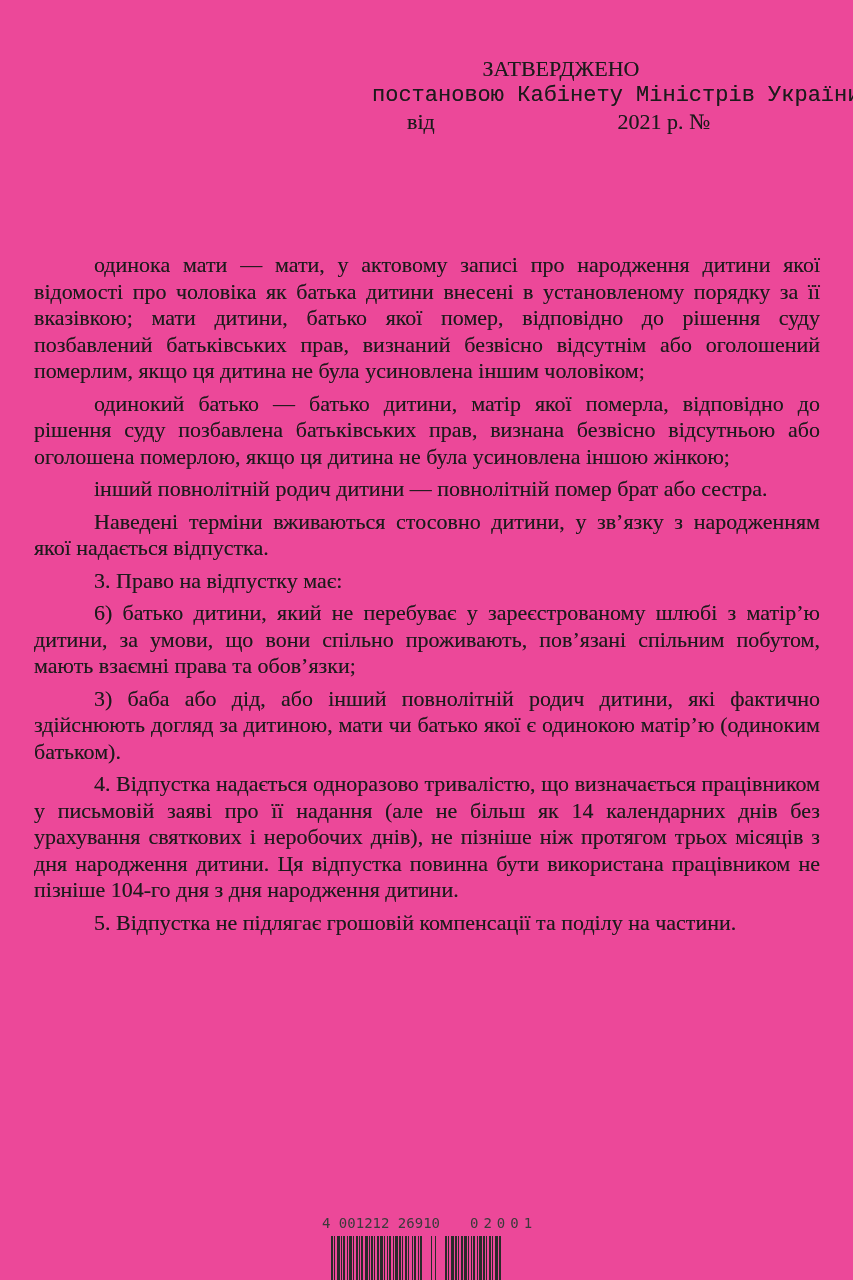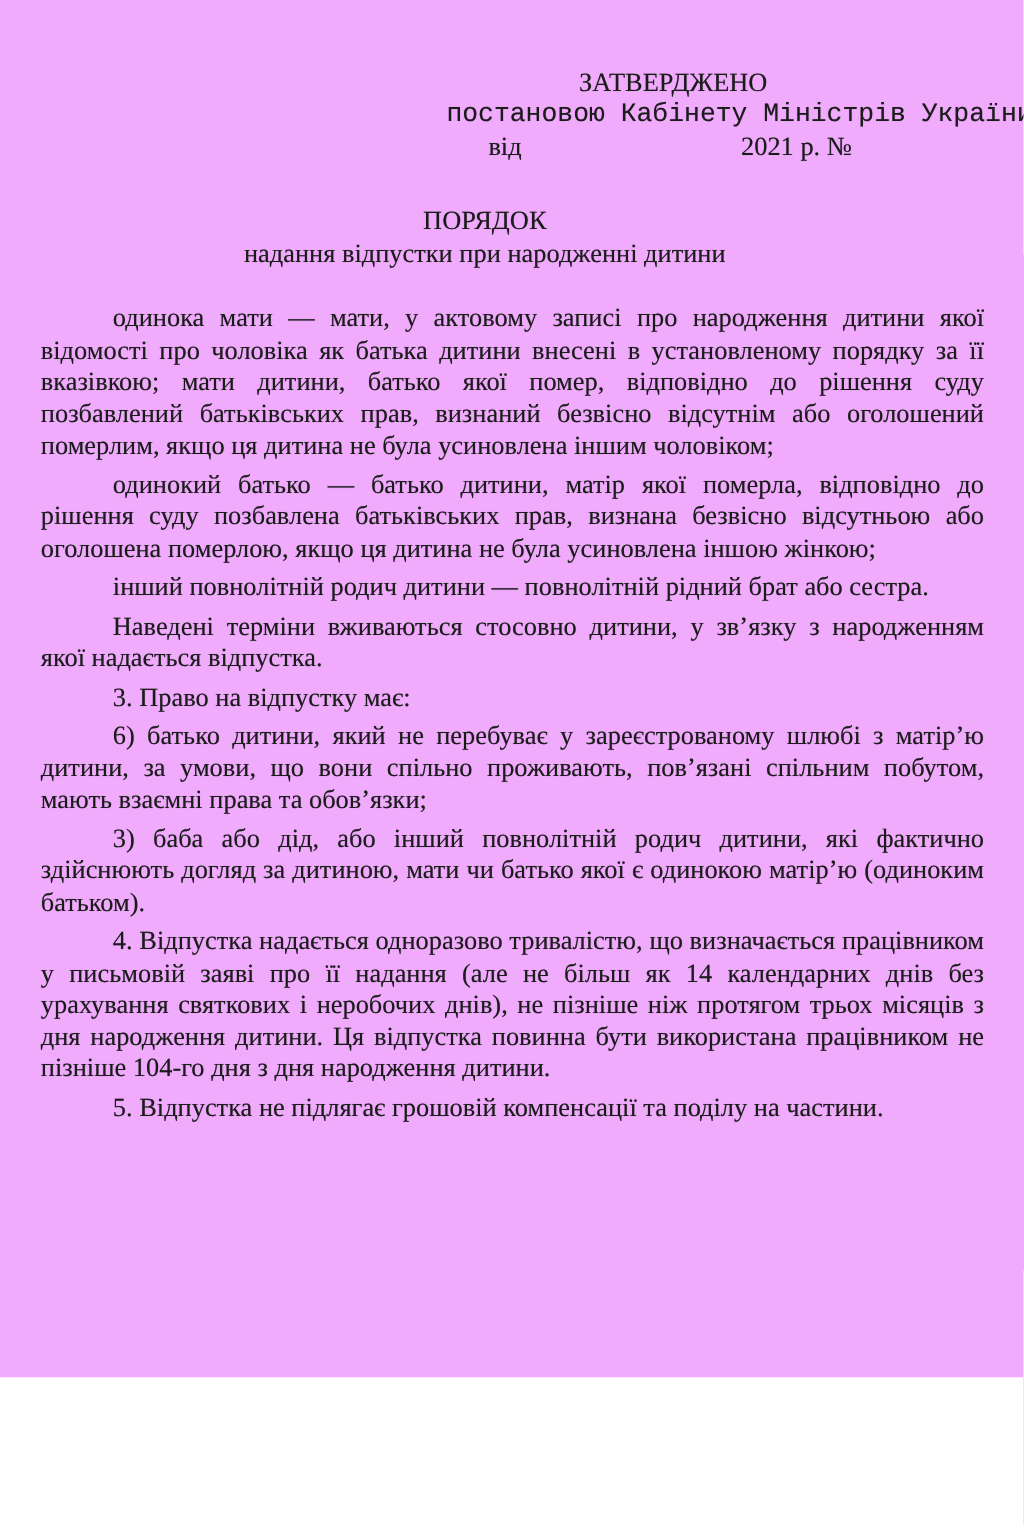--- a/index.html
+++ b/index.html
@@ -1,20 +1,20 @@
 <!DOCTYPE html>
 <html><head>
 <meta charset="utf-8">
 <style>
   html, body { margin: 0; padding: 0; background: #ffffff; }
   .page {
     position: relative;
     width: 853px;
-    height: 1148px;
-    background: #f0abfc;
+    height: 1280px;
+    background: #ec4899;
     overflow: hidden;
     font-family: "Liberation Serif", serif;
     color: #1b1b1b;
   }
   .txt {
     font-size: 22px;
     line-height: 26.5px;
     text-shadow: 0 0 0.6px rgba(20,20,20,0.45);
   }
   
@@ -86,29 +86,25 @@
 
   <div class="approval txt">
     <div class="l1">ЗАТВЕРДЖЕНО</div>
     <div class="l2">постановою Кабінету Міністрів України</div>
     <div class="l3">
       <span>від</span>
       <span>2021 р. №</span>
     </div>
   </div>
 
-  <div class="doc-title txt">
-    <div>ПОРЯДОК</div>
-    <div>надання відпустки при народженні дитини</div>
-  </div>
 
   <div class="doc-body txt">
       <p class="para">одинока мати — мати, у актовому записі про народження дитини якої відомості про чоловіка як батька дитини внесені в установленому порядку за її вказівкою; мати дитини, батько якої помер, відповідно до рішення суду позбавлений батьківських прав, визнаний безвісно відсутнім або оголошений померлим, якщо ця дитина не була усиновлена іншим чоловіком;</p>
       <p class="para">одинокий батько — батько дитини, матір якої померла, відповідно до рішення суду позбавлена батьківських прав, визнана безвісно відсутньою або оголошена померлою, якщо ця дитина не була усиновлена іншою жінкою;</p>
-      <p class="para">інший повнолітній родич дитини — повнолітній рідний брат або сестра.</p>
+      <p class="para">інший повнолітній родич дитини — повнолітній помер брат або сестра.</p>
       <p class="para">Наведені терміни вживаються стосовно дитини, у зв’язку з народженням якої надається відпустка.</p>
       <p class="para">3. Право на відпустку має:</p>
       <p class="para">6) батько дитини, який не перебуває у зареєстрованому шлюбі з матір’ю дитини, за умови, що вони спільно проживають, пов’язані спільним побутом, мають взаємні права та обов’язки;</p>
       <p class="para">3) баба або дід, або інший повнолітній родич дитини, які фактично здійснюють догляд за дитиною, мати чи батько якої є одинокою матір’ю (одиноким батьком).</p>
       <p class="para">4. Відпустка надається одноразово тривалістю, що визначається працівником у письмовій заяві про її надання (але не більш як 14 календарних днів без урахування святкових і неробочих днів), не пізніше ніж протягом трьох місяців з дня народження дитини. Ця відпустка повинна бути використана працівником не пізніше 104-го дня з дня народження дитини.</p>
       <p class="para">5. Відпустка не підлягає грошовій компенсації та поділу на частини.</p>
     </div>
 
   <div class="bc-digits">
     <span>4 001212 26910</span>

